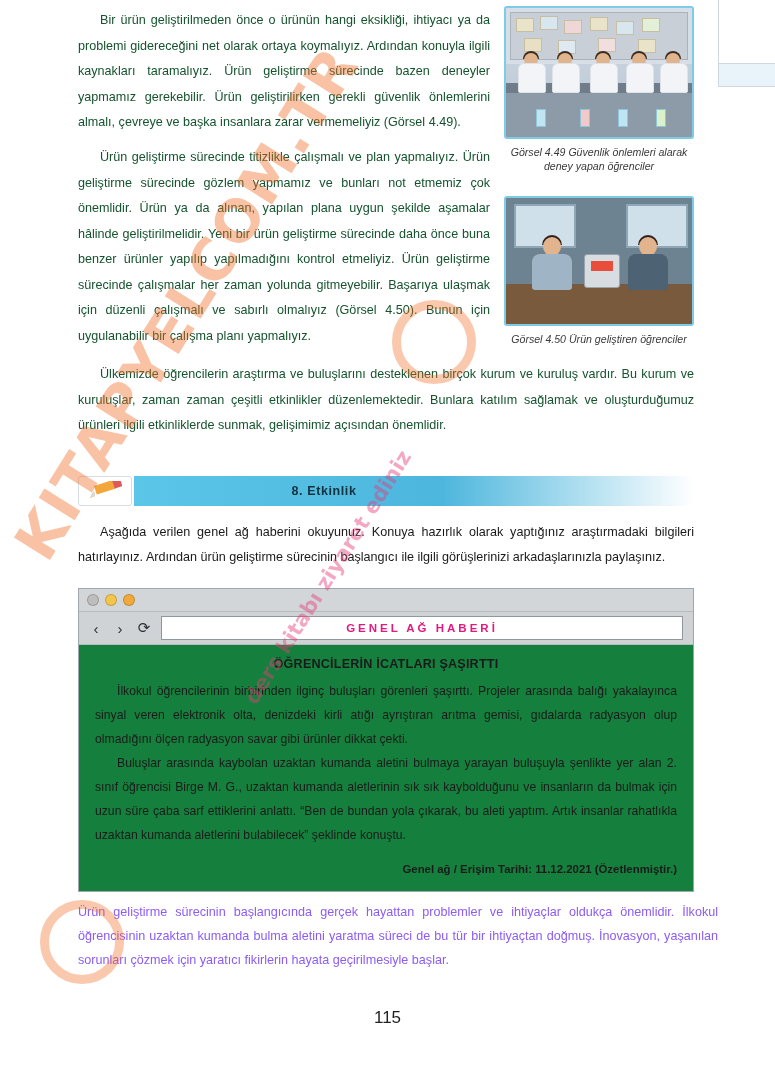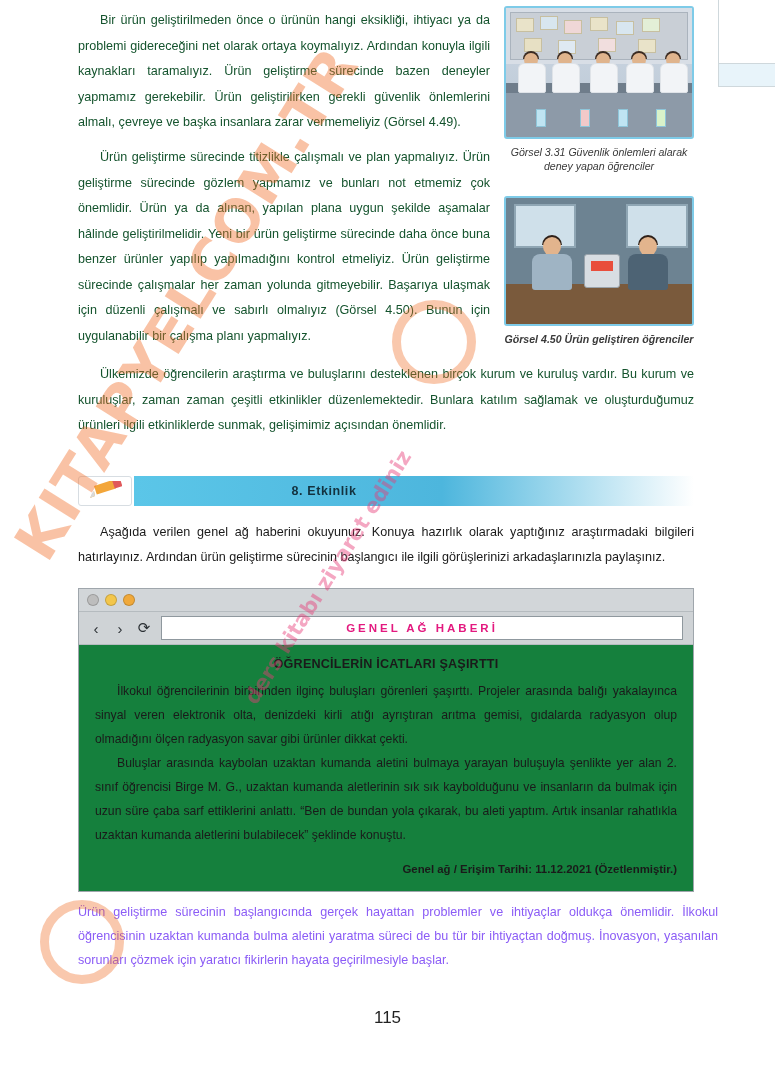--- a/index.html
+++ b/index.html
@@ -414,28 +414,28 @@
             <div class="hair"></div>
             <div class="head"></div>
             <div class="coat"></div>
           </div>
         <div class="bottle" style="left:30px;"></div>
         <div class="bottle" style="left:74px; background:#f2c9c9;"></div>
         <div class="bottle" style="left:112px;"></div>
         <div class="bottle" style="left:150px; background:#d9f2c9;"></div>
       </div>
     </div>
-    <div class="fig-caption">Görsel 3.31 Güvenlik önlemleri alarak deney yapan öğrenciler</div>
+    <div class="fig-caption">Görsel 4.49 Güvenlik önlemleri alarak deney yapan öğrenciler</div>
   </div>
 
   <div class="para-block" style="top:145px;">
     <p class="body">Ürün geliştirme sürecinde titizlikle çalışmalı ve plan yapmalıyız. Ürün geliştirme sürecinde gözlem yapmamız ve bunları not etmemiz çok önemlidir. Ürün ya da alınan, yapılan plana uygun şekilde aşamalar hâlinde geliştirilmelidir. Yeni bir ürün geliştirme sürecinde daha önce buna benzer ürünler yapılıp yapılmadığını kontrol etmeliyiz. Ürün geliştirme sürecinde çalışmalar her zaman yolunda gitmeyebilir. Başarıya ulaşmak için düzenli çalışmalı ve sabırlı olmalıyız (Görsel 4.50). Bunun için uygulanabilir bir çalışma planı yapmalıyız.</p>
   </div>
 
-  <div class="figure" style="left:504px; top:196px; width:190px;font-weight:bold;">
+  <div class="figure" style="left:504px; top:196px; width:190px;">
     <div class="fig-frame">
       <div class="img2">
         <div class="backwall"></div>
         <div class="window"></div>
         <div class="window2"></div>
         <div class="desk"></div>
         <div class="kid" style="left:26px;">
           <div class="hair"></div>
             <div class="head"></div>
           <div class="shirt" style="background:#9fb4c4;"></div>

